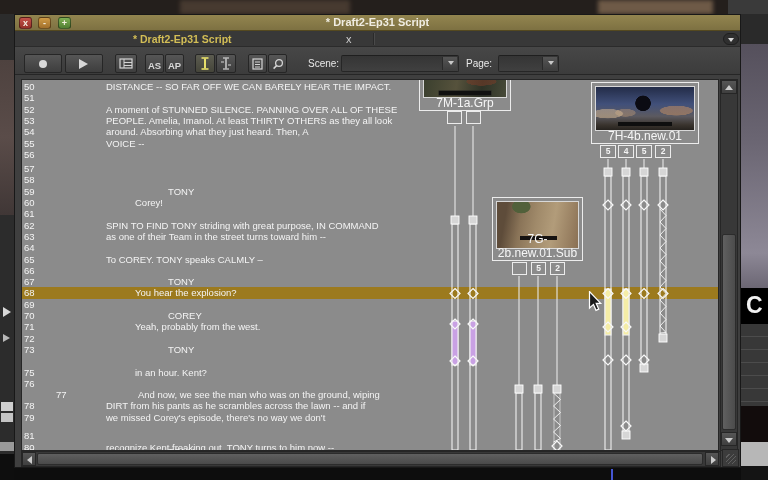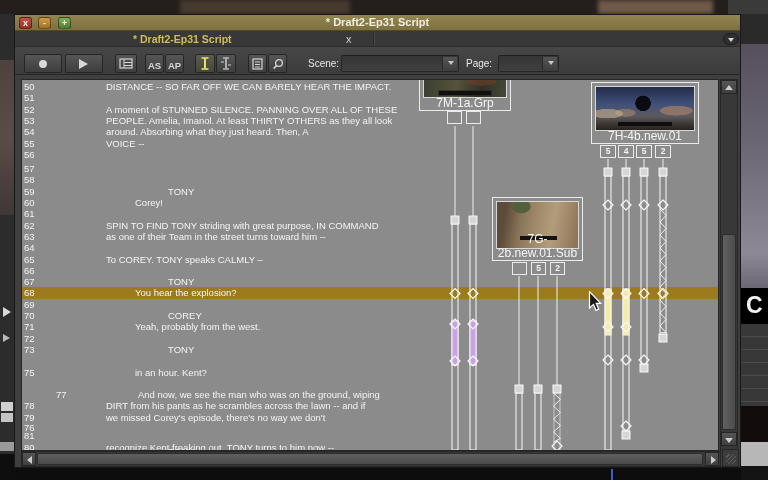--- a/index.html
+++ b/index.html
@@ -320,21 +320,21 @@
           <span class="ltext k-blank"></span>
         </div>
         <div class="sline" style="top: 263.9px; text-align: center;">
           <span class="lnum">73</span>
           <span class="ltext k-character">TONY</span>
         </div>
         <div class="sline" style="top: 286.5px;">
           <span class="lnum">75</span>
           <span class="ltext k-dialogue">in an hour. Kent?</span>
         </div>
-        <div class="sline" style="top: 297.8px; margin-top: 44px;">
+        <div class="sline" style="top: 297.8px;">
           <span class="lnum">76</span>
           <span class="ltext k-blank"></span>
         </div>
         <div class="sline" style="top: 309.1px; margin-left: 32px;">
           <span class="lnum">77</span>
           <span class="ltext k-action">And now, we see the man who was on the ground, wiping</span>
         </div>
         <div class="sline" style="top: 320.4px;">
           <span class="lnum">78</span>
           <span class="ltext k-action">DIRT from his pants as he scrambles across the lawn -- and if</span>

